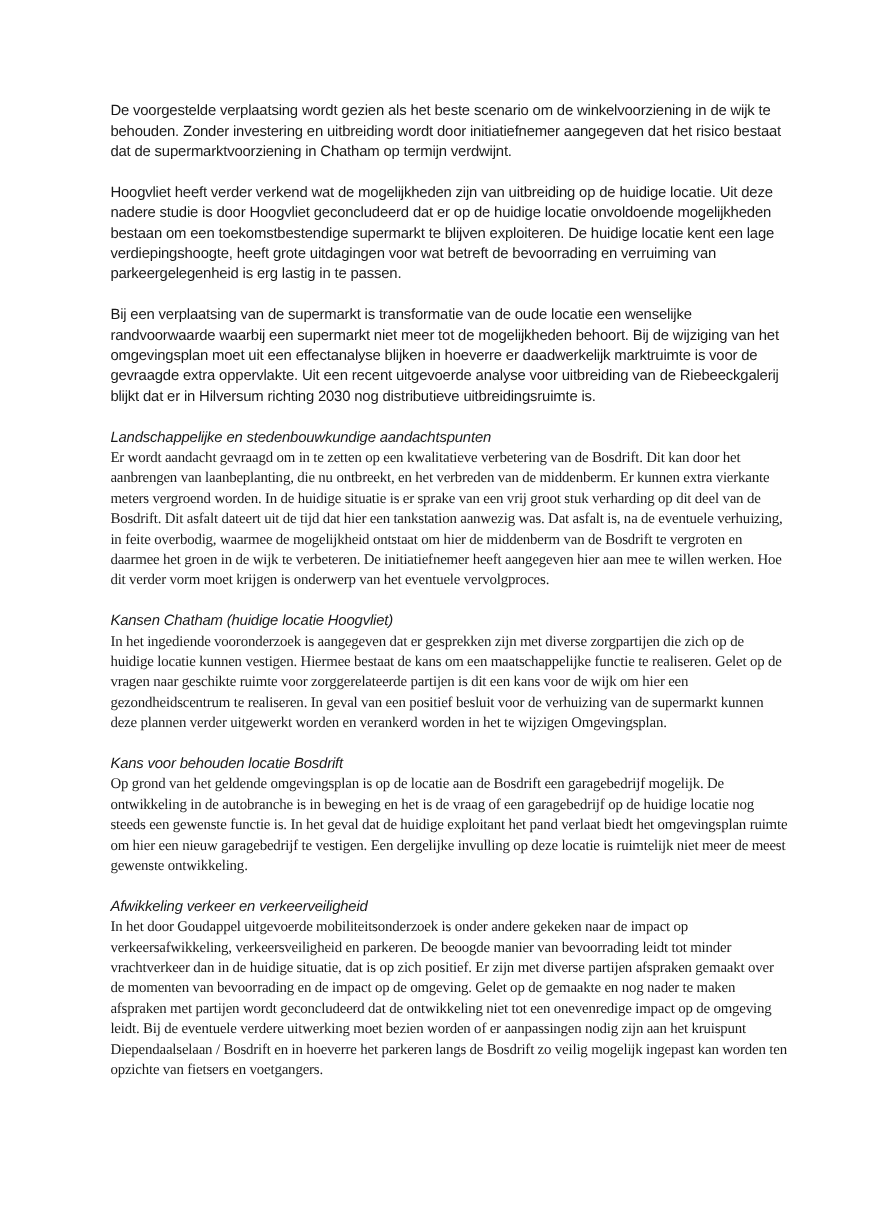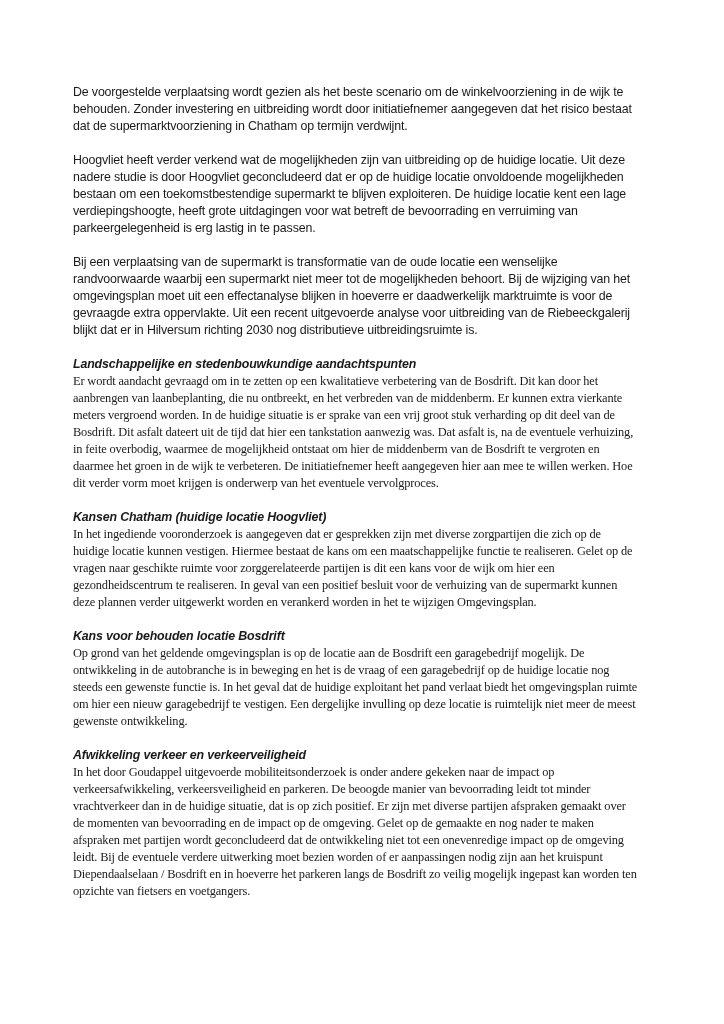--- a/index.html
+++ b/index.html
@@ -8,40 +8,39 @@
       background: #ffffff;
     }
     body {
       width: 724px;
       height: 1024px;
       position: relative;
       overflow: hidden;
     }
     .page {
       position: absolute;
-      left: 73px;
+      left: 92px;
       top: 84px;
       width: 565px;
       font-family: "Liberation Sans", sans-serif;
       font-size: 12.4px;
       line-height: 17px;
       color: #1a1a1a;
       letter-spacing: -0.15px;
     }
     .para {
       margin: 0 0 17px 0;
       white-space: normal;
     }
     .section {
       margin: 0 0 17px 0;
     }
     .section-heading {
       font-style: italic;
       margin: 0;
-      font-weight: bold;
     }
     .section-body {
       margin: 0;
       font-family: Liberation Serif, serif;
     }
   </style>
 </head>
 <body>
 
 <div class="page">

